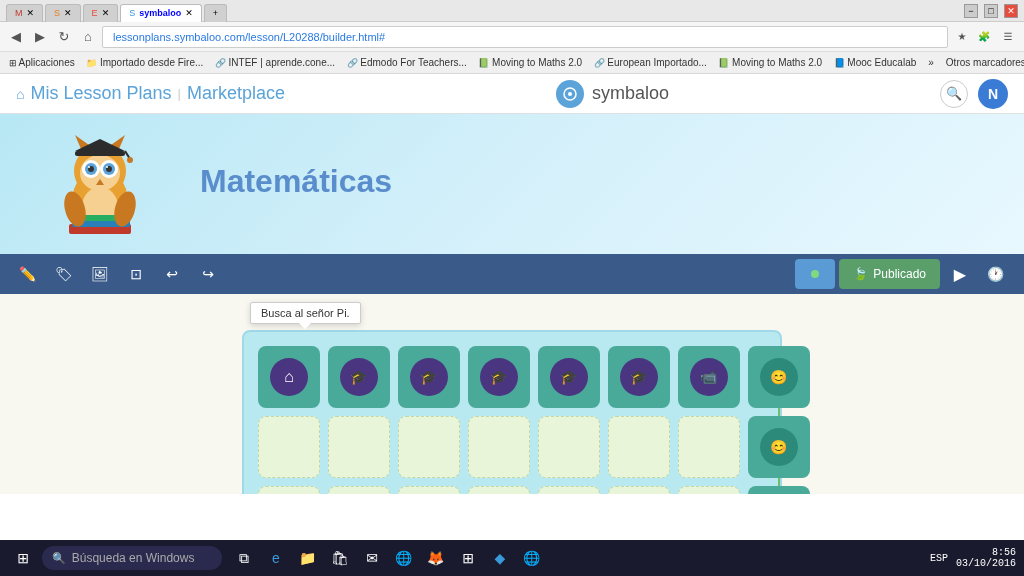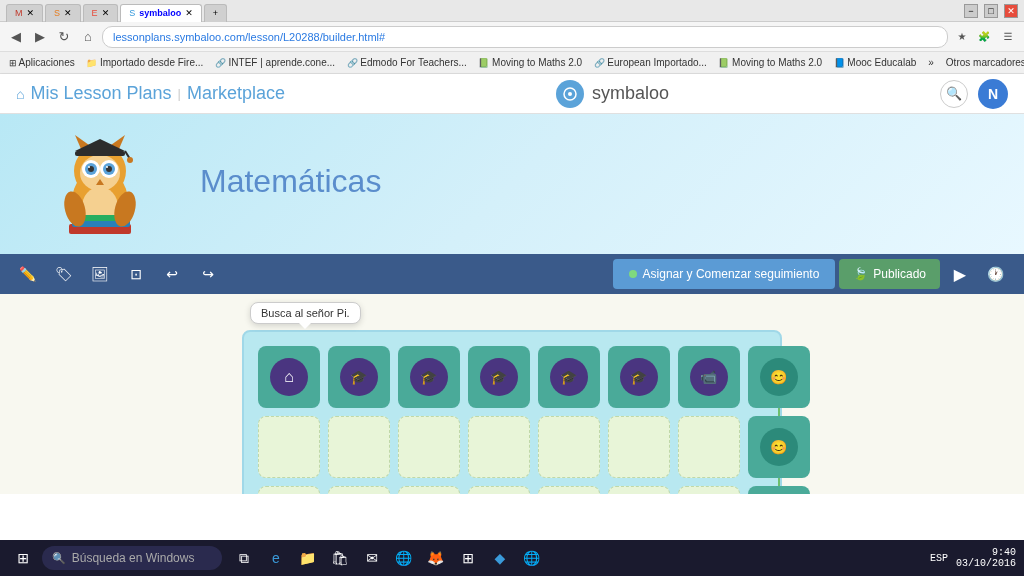--- a/index.html
+++ b/index.html
@@ -65,21 +65,21 @@
       cursor: pointer;
       font-size: 13px;
       color: #555;
       display: flex; align-items: center; justify-content: center;
     }
     .address-bar {
       flex: 1;
       height: 22px;
       border: 1px solid #ccc;
       background: #fff;
-      border-radius: 10px;
+      border-radius: 2px;
       padding: 0 10px;
       font-size: 11px;
       color: #333;
       display: flex;
       align-items: center;
     }
     .nav-icons {
       display: flex;
       gap: 3px;
     }
@@ -194,21 +194,21 @@
       justify-content: center;
       flex-shrink: 0;
     }
     .mascot-svg { width: 110px; height: 120px; }
     .hero-text {
       padding-left: 40px;
     }
     .hero-title {
       font-size: 32px;
       color: #5a8dcc;
-      font-weight: 400;
+      font-weight: 700;
       margin-bottom: 6px;
     }
     .hero-subtitle {
       font-size: 14px;
       color: #888;
     }
 
     
     .editor-toolbar {
       height: 40px;
@@ -284,21 +284,21 @@
       overflow: hidden;
     }
 
     
     .tooltip-bubble {
       position: absolute;
       top: 8px;
       left: 250px;
       background: white;
       border: 1px solid #ccc;
-      border-radius: 8px;
+      border-radius: 2px;
       padding: 4px 10px;
       font-size: 11px;
       color: #333;
       box-shadow: 0 2px 6px rgba(0,0,0,0.15);
       white-space: nowrap;
       z-index: 10;
     }
     .tooltip-bubble::after {
       content: '';
       position: absolute;
@@ -567,21 +567,20 @@
 <div class="editor-toolbar">
   <button class="toolbar-btn">✏️</button>
   <button class="toolbar-btn">🏷</button>
   <button class="toolbar-btn">🖼</button>
   <button class="toolbar-btn">⊡</button>
   <button class="toolbar-btn">↩</button>
   <button class="toolbar-btn">↪</button>
   <div class="toolbar-spacer"></div>
   <button class="assign-btn">
     <span class="assign-dot"></span>
-    <span>Asignar y Comenzar seguimiento</span>
   </button>
   <button class="published-btn">
     <span>🍃</span>
     <span>Publicado</span>
   </button>
   <button class="play-btn">▶</button>
   <button class="clock-btn">🕐</button>
 </div>
 
 <div class="canvas-area" style="height: 200px; position: relative;">
@@ -669,17 +668,17 @@
     <button class="taskbar-icon">✉</button>
     <button class="taskbar-icon">🌐</button>
     <button class="taskbar-icon">🦊</button>
     <button class="taskbar-icon">⊞</button>
     <button class="taskbar-icon" style="color:#3a9ad9;">◆</button>
     <button class="taskbar-icon">🌐</button>
   </div>
   <div class="taskbar-right">
     <span>ESP</span>
     <div class="taskbar-time">
-      <div>9:40</div>
+      <div>8:56</div>
       <div>03/10/2016</div>
     </div>
   </div>
 </div>
 
 </body></html>

